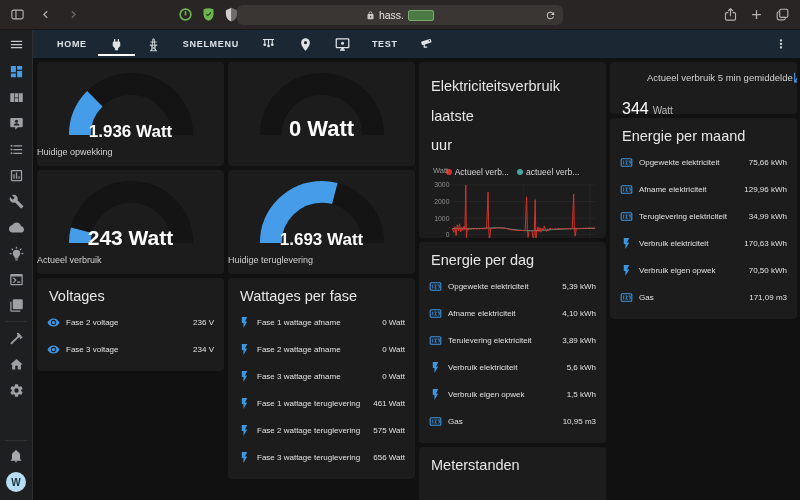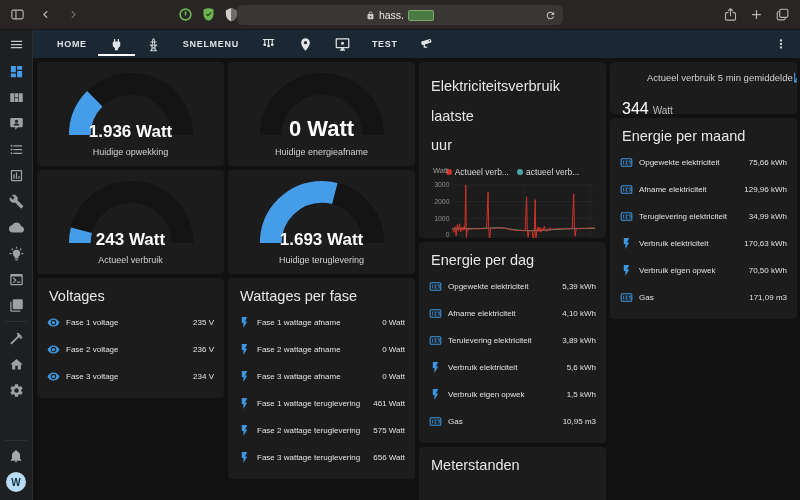--- a/index.html
+++ b/index.html
@@ -47,21 +47,21 @@
 
   
   .content{flex:1;display:flex;gap:4px;padding:4px;overflow:hidden;background:#111;}
   .col{width:187px;display:flex;flex-direction:column;gap:4px;flex:none;}
   .card{background:#1c1c1c;border-radius:4px;overflow:hidden;flex:none;}
   .card-title{font-size:14.5px;color:#e6e6e6;padding:10px 12px 5px;font-weight:400;}
 
   .gauge-card{height:104px;position:relative;}
   .gauge-svg{position:absolute;left:50%;transform:translateX(-50%);top:9px;width:128px;height:64px;}
   .gauge-value{position:absolute;left:0;right:0;bottom:24px;text-align:center;color:#fff;font-weight:bold;}
-  .gauge-label{position:absolute;left:0;right:0;bottom:9px;text-align:center;color:#d2d2d2;font-size:9px;}
+  .gauge-label{position:absolute;left:0;right:0;bottom:9px;text-align:left;color:#d2d2d2;font-size:9px;}
 
   .rows{padding-bottom:8px;}
   .row{height:27px;display:flex;align-items:center;padding:0 10px;gap:6px;}
   .row-icon{width:13px;height:13px;color:#3d96e0;flex:none;}
   .row-name{flex:1;font-size:8px;color:#e0e0e0;white-space:nowrap;overflow:hidden;}
   .row-value{font-size:8px;color:#e0e0e0;white-space:nowrap;}
 
   .chart-card{height:176px;}
   .chart-title{white-space:pre-line;line-height:2.05;padding-bottom:2px;}
   .chart-head{position:relative;display:flex;align-items:center;justify-content:center;gap:14px;height:13px;margin:2px 6px 1px 6px;}
@@ -356,35 +356,26 @@
                 <path d="M 10 50 A 40 40 0 0 1 90 50" fill="none" stroke="#459ce8" stroke-width="17" stroke-dasharray="31.4 125.7"></path>
               </svg>
             <div class="gauge-value" style="font-size: 17px;">1.936 Watt</div>
             <div class="gauge-label">Huidige opwekking</div>
           </div>
           <div class="card gauge-card">
             <svg class="gauge-svg" viewBox="0 0 100 50">
                 <path d="M 10 50 A 40 40 0 0 1 90 50" fill="none" stroke="#141414" stroke-width="17"></path>
                 <path d="M 10 50 A 40 40 0 0 1 90 50" fill="none" stroke="#459ce8" stroke-width="17" stroke-dasharray="10.1 125.7"></path>
               </svg>
-            <div class="gauge-value" style="font-size: 17px;">243 Watt</div>
+            <div class="gauge-value" style="font-size: 21px;">243 Watt</div>
             <div class="gauge-label">Actueel verbruik</div>
           </div>
           <div class="card list-card">
             <div class="card-title">Voltages</div>
             <div class="rows">
-  <div class="row">
-    <span class="icon row-icon">
-                    <svg viewBox="0 0 24 24">
-                      <path fill="currentColor" d="M12,9A3,3 0 0,0 9,12A3,3 0 0,0 12,15A3,3 0 0,0 15,12A3,3 0 0,0 12,9M12,17A5,5 0 0,1 7,12A5,5 0 0,1 12,7A5,5 0 0,1 17,12A5,5 0 0,1 12,17M12,4.5C7,4.5 2.73,7.61 1,12C2.73,16.39 7,19.5 12,19.5C17,19.5 21.27,16.39 23,12C21.27,7.61 17,4.5 12,4.5Z"></path>
-                    </svg>
-                  </span>
-    <span class="row-name">Fase 1 voltage</span>
-    <span class="row-value">235 V</span>
-  </div>
 
   <div class="row">
     <span class="icon row-icon">
                     <svg viewBox="0 0 24 24">
                       <path fill="currentColor" d="M12,9A3,3 0 0,0 9,12A3,3 0 0,0 12,15A3,3 0 0,0 15,12A3,3 0 0,0 12,9M12,17A5,5 0 0,1 7,12A5,5 0 0,1 12,7A5,5 0 0,1 17,12A5,5 0 0,1 12,17M12,4.5C7,4.5 2.73,7.61 1,12C2.73,16.39 7,19.5 12,19.5C17,19.5 21.27,16.39 23,12C21.27,7.61 17,4.5 12,4.5Z"></path>
                     </svg>
                   </span>
     <span class="row-name">Fase 2 voltage</span>
     <span class="row-value">236 V</span>
   </div>
@@ -401,21 +392,20 @@
 </div>
           </div>
         </div>
 
         <div class="col">
           <div class="card gauge-card">
             <svg class="gauge-svg" viewBox="0 0 100 50">
                 <path d="M 10 50 A 40 40 0 0 1 90 50" fill="none" stroke="#141414" stroke-width="17"></path>
               </svg>
             <div class="gauge-value" style="font-size: 22px;">0 Watt</div>
-            <div class="gauge-label">Huidige energieafname</div>
           </div>
           <div class="card gauge-card">
             <svg class="gauge-svg" viewBox="0 0 100 50">
                 <path d="M 10 50 A 40 40 0 0 1 90 50" fill="none" stroke="#141414" stroke-width="17"></path>
                 <path d="M 10 50 A 40 40 0 0 1 90 50" fill="none" stroke="#459ce8" stroke-width="17" stroke-dasharray="72.9 125.7"></path>
               </svg>
             <div class="gauge-value" style="font-size: 17px;">1.693 Watt</div>
             <div class="gauge-label">Huidige teruglevering</div>
           </div>
           <div class="card list-card">

